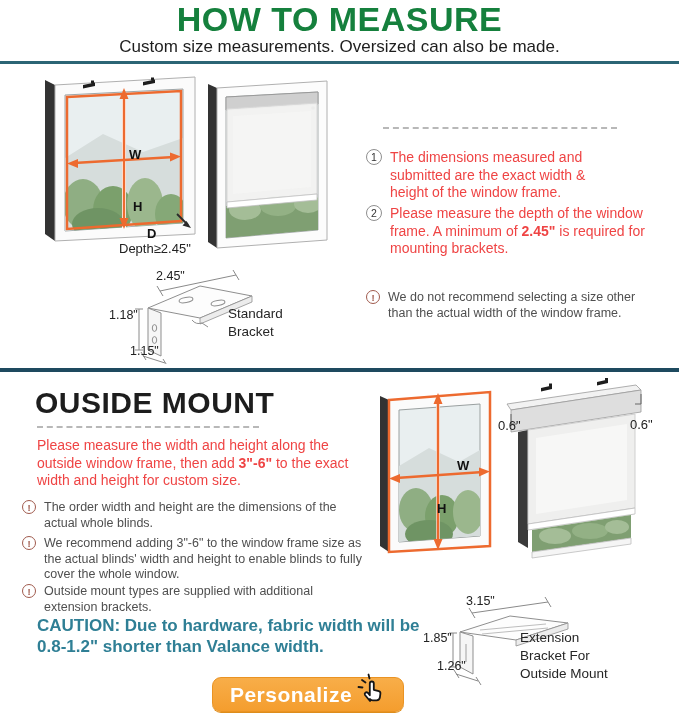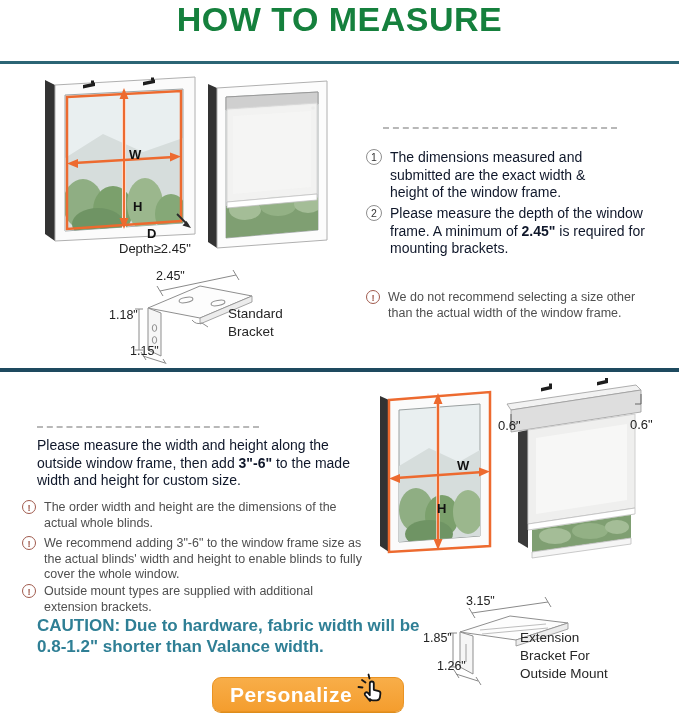--- a/index.html
+++ b/index.html
@@ -12,21 +12,21 @@
   .subtitle { top:37px; left:0; width:679px; text-align:center; font-size:17px; color:#1e1e1e; }
 
   .divider1 { top:61px; left:0; width:679px; height:3px; background:#2b6575; }
   .divider2 { top:368px; left:0; width:679px; height:4px; background:#1e4a5f; }
 
   .sec-heading { font-size:30px; font-weight:700; color:#1d1d1d; letter-spacing:0.5px; }
   .dashed { border-top:2px dashed #b8b8b8; height:0; }
 
   .num-circle { display:inline-flex; width:16px; height:16px; border:1px solid #8f8f8f; border-radius:50%;
     align-items:center; justify-content:center; font-size:10.5px; color:#333; flex:none; }
-  .body-text { font-size:14px; line-height:17.5px; color:#0f172a; }
+  .body-text { font-size:14px; line-height:17.5px; color:#ef4444; }
   .note-icon { display:inline-flex; width:14px; height:14px; border:1.4px solid #a05a4d; border-radius:50%;
     align-items:center; justify-content:center; font-size:9.5px; font-weight:700; color:#a05a4d; flex:none; }
   .note-text { font-size:12.5px; line-height:15.5px; color:#4f4f4f; }
   .row { display:flex; gap:8px; align-items:flex-start; }
 
   .dim-label { font-size:12.5px; color:#222; white-space:nowrap; }
   .whd-label { font-size:13px; font-weight:700; color:#111; white-space:nowrap; }
   .bracket-name { font-size:13.5px; color:#262626; line-height:18px; }
 
   .caution { font-size:17px; font-weight:700; color:#2f7f95; line-height:21px; }
@@ -38,20 +38,21 @@
   .cta-btn { box-shadow:0 1px 0 #dd8d1c; }
   .cta-label { color:#fff; font-size:21px; font-weight:700; letter-spacing:0.5px; }
   .cta-hand { margin-top:-14px; margin-left:2px; }
 </style>
 </head>
 <body>
 
 <div class="page">
 
   <div class="abs title">HOW TO MEASURE</div>
+  <div class="abs subtitle">Custom size measurements. Oversized can also be made.</div>
   <div class="abs divider1"></div>
 
   <div class="abs" style="left:33px; top:76px; width:170px; height:170px;">
     <svg width="170" height="170" viewBox="0 0 170 170">
       <polygon points="12,4 22,9 22,165 12,158" fill="#333"></polygon>
       <polygon points="22,9 162,1 162,158 22,165" fill="#fbfbfb" stroke="#b0b0b0" stroke-width="1"></polygon>
       <polygon points="32,19 150,13 150,147 32,155" fill="#e9eff0" stroke="#9fa6a8" stroke-width="1"></polygon>
       <clipPath id="clipW1">
           <polygon points="32,19 150,13 150,147 32,155"></polygon>
         </clipPath>
@@ -163,23 +164,24 @@
   <span class="abs dim-label" style="left:156px; top:269px;">2.45"</span>
   <span class="abs dim-label" style="left:109px; top:308px;">1.18"</span>
   <span class="abs dim-label" style="left:130px; top:344px;">1.15"</span>
   <div class="abs bracket-name" style="left:228px; top:305px;">
     <div>Standard</div>
     <div>Bracket</div>
   </div>
 
   <div class="abs divider2"></div>
 
+  <div class="abs sec-heading" style="left:35px; top:386px;">OUSIDE MOUNT</div>
   <div class="abs dashed" style="left:37px; top:426px; width:222px;"></div>
 
-  <p class="abs body-text" style="left:37px; top:437px; width:332px;"><span>Please measure the width and height along the outside window frame, then add </span><b>3"-6"</b><span> to the made width and height for custom size.</span></p>
+  <p class="abs body-text" style="left:37px; top:437px; width:332px;"><span>Please measure the width and height along the outside window frame, then add </span><b>3"-6"</b><span> to the exact width and height for custom size.</span></p>
 
   <div class="abs row" style="left:22px; top:500px; width:340px;">
     <span class="note-icon">!</span>
     <p class="note-text" style="width:312px;">The order width and height are the dimensions of the actual whole blinds.</p>
   </div>
   <div class="abs row" style="left:22px; top:536px; width:340px;">
     <span class="note-icon">!</span>
     <p class="note-text" style="width:318px;">We recommend adding 3"-6" to the window frame size as the actual blinds' width and height to enable blinds to fully cover the whole window.</p>
   </div>
   <div class="abs row" style="left:22px; top:584px; width:340px;">

